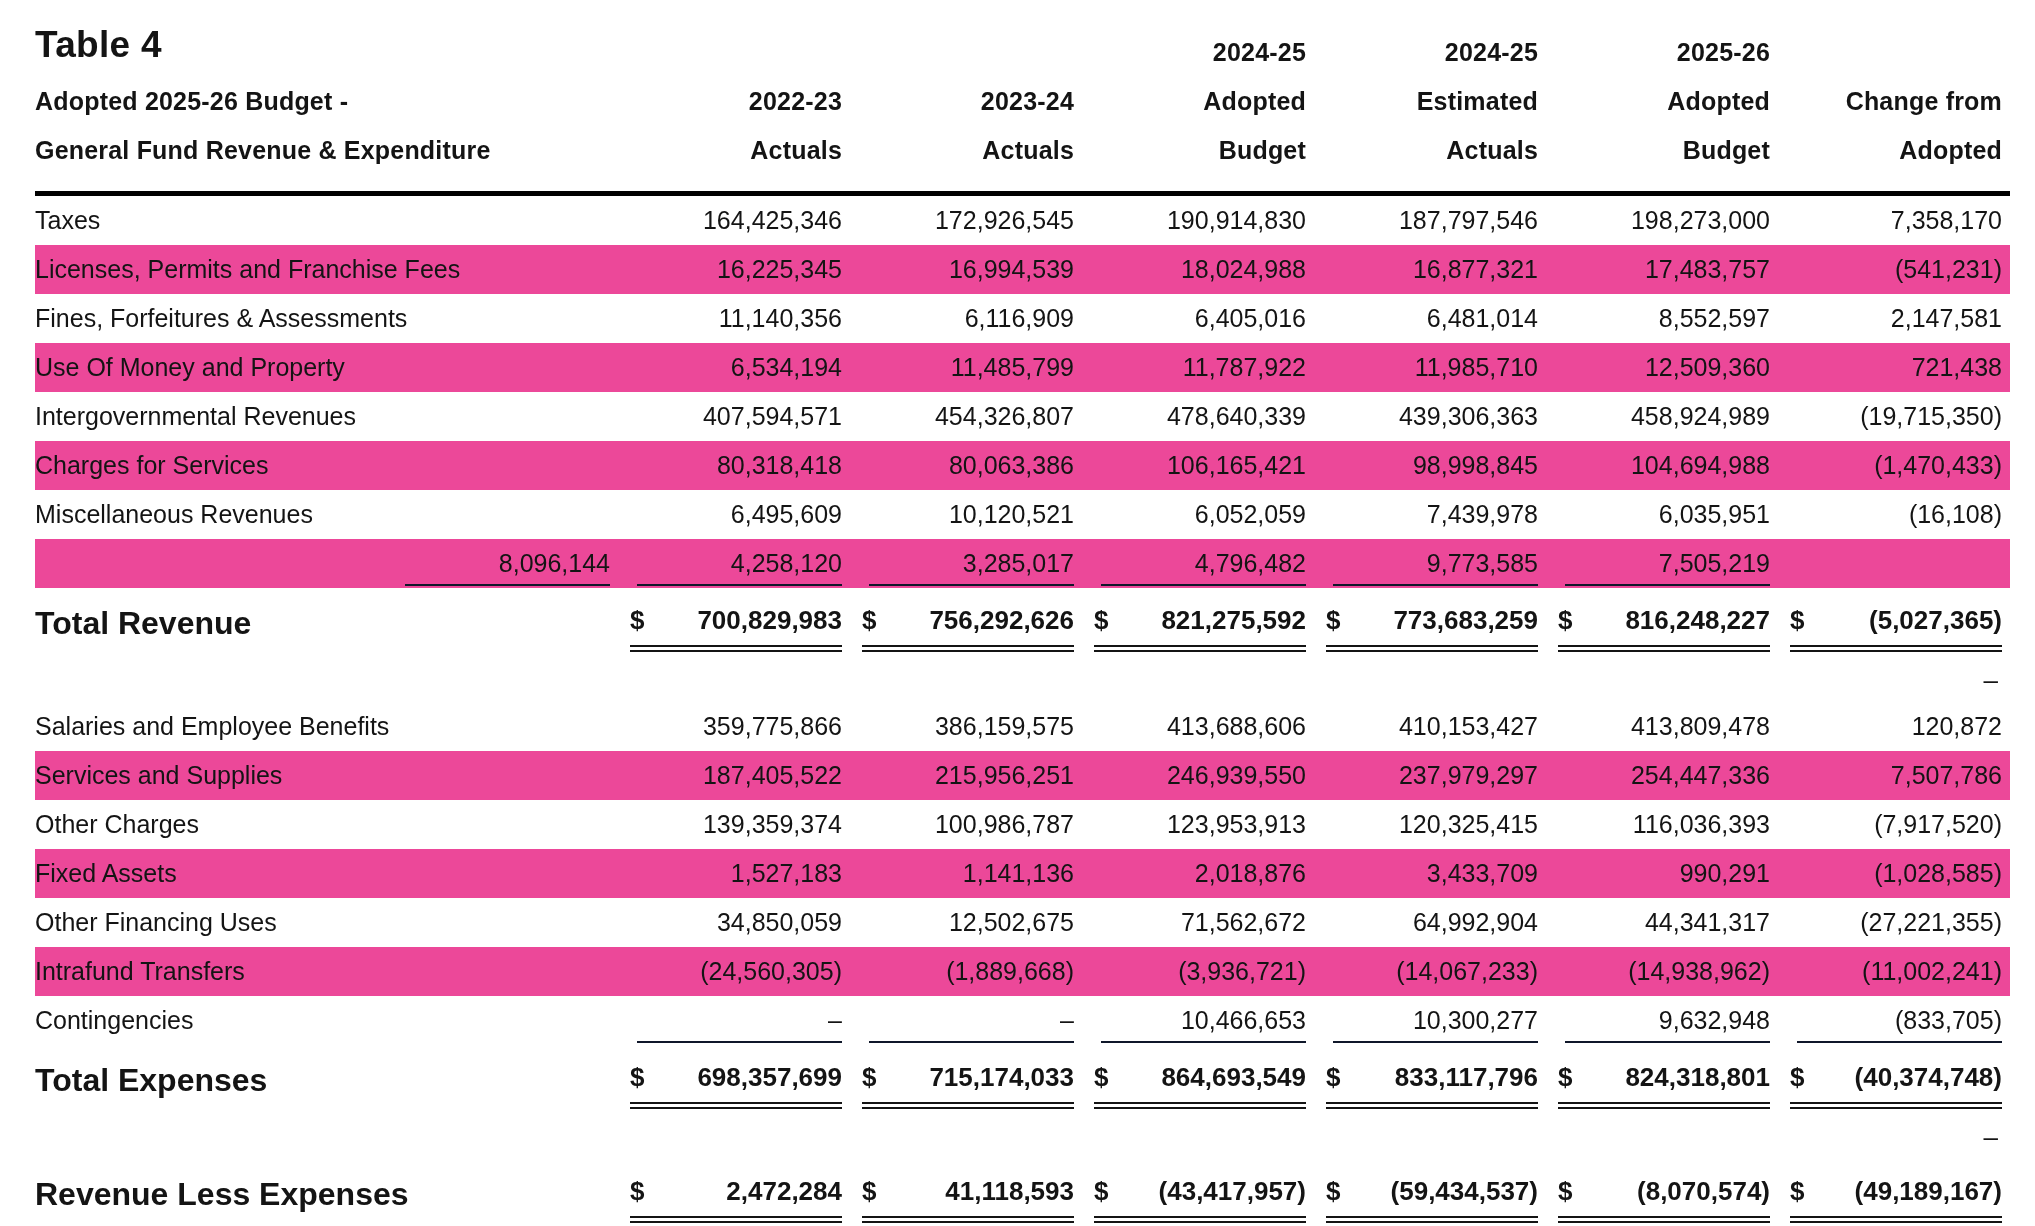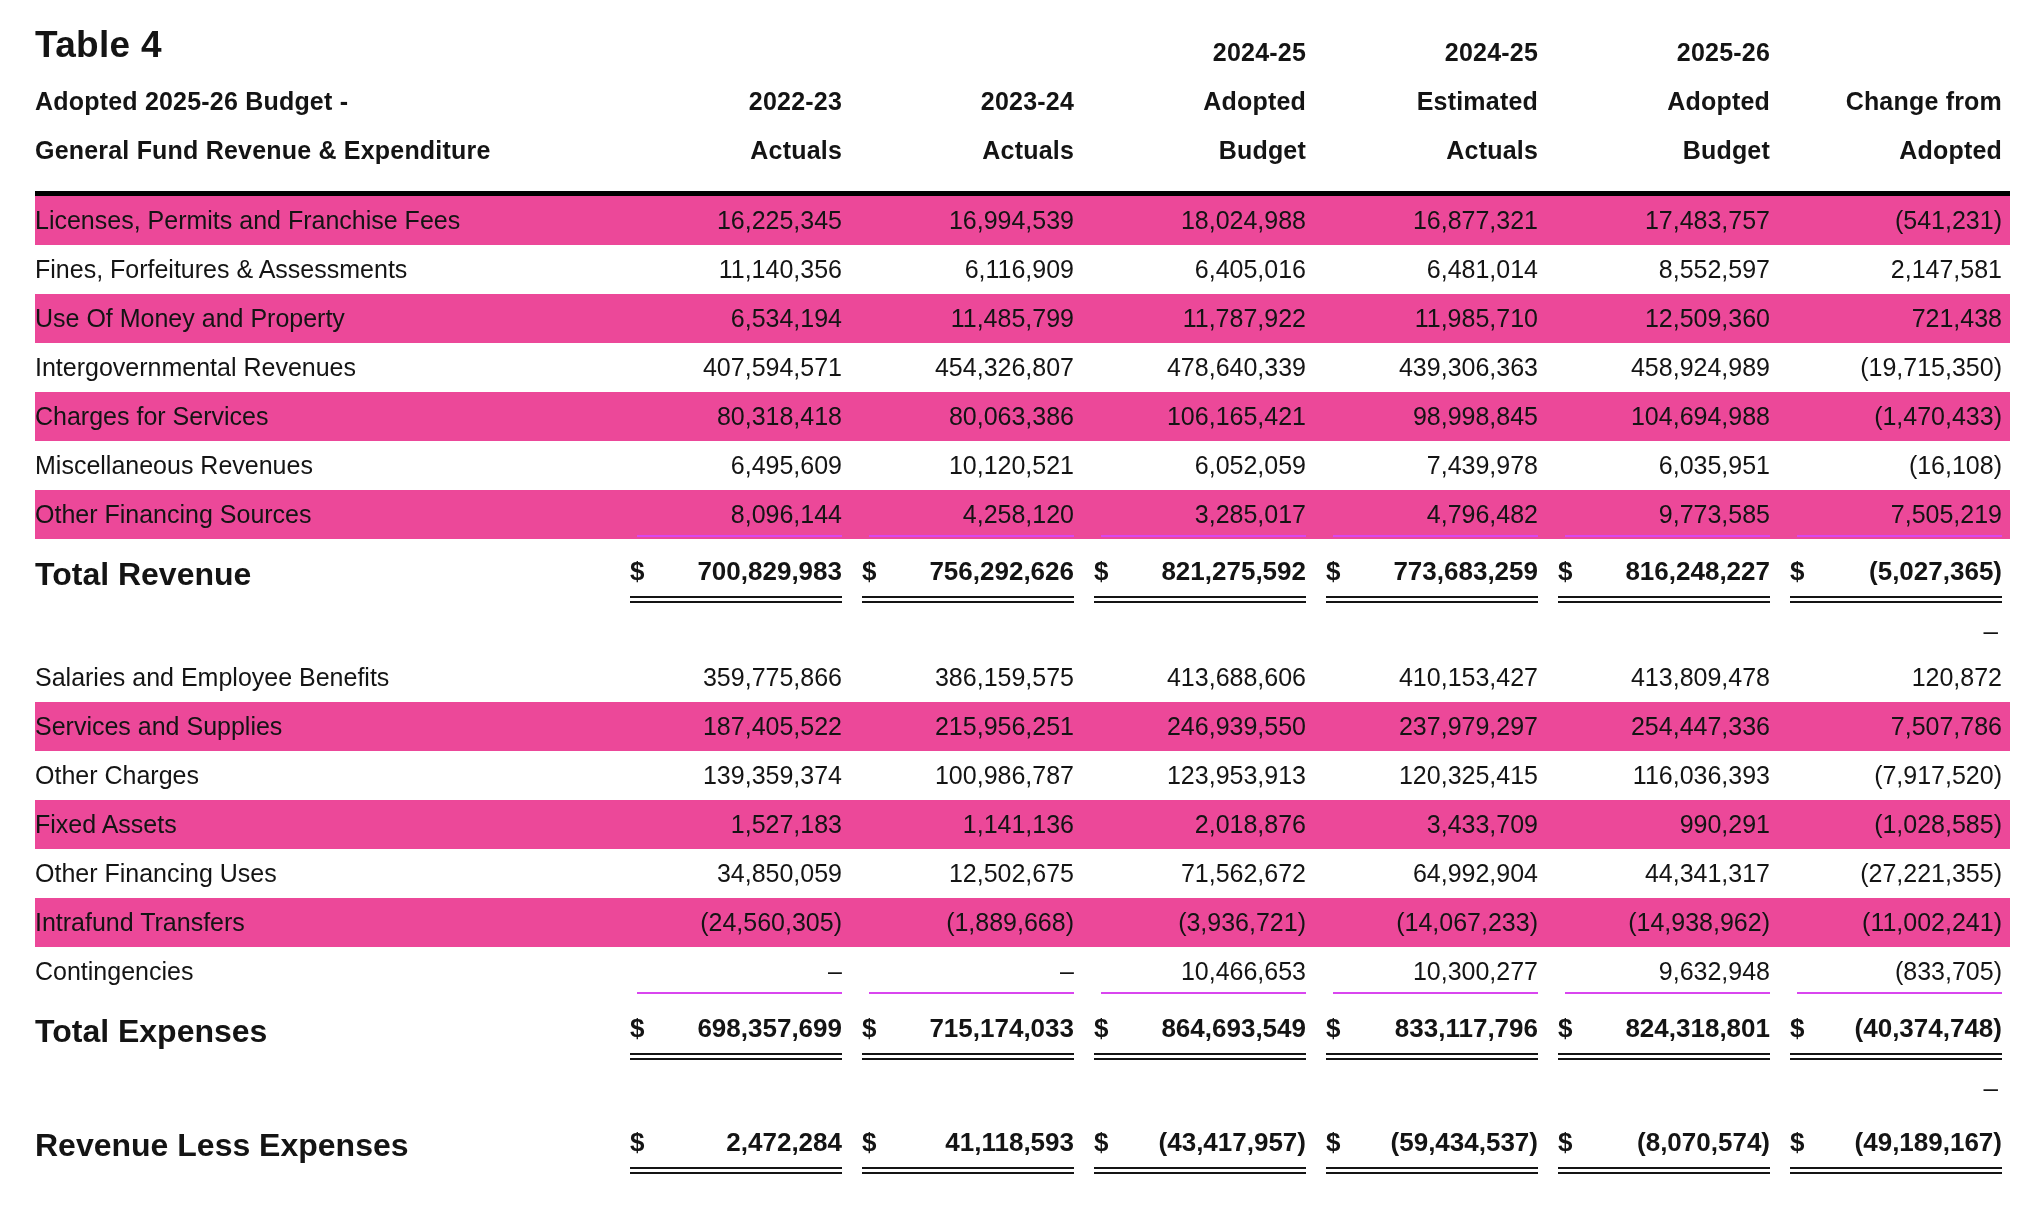--- a/index.html
+++ b/index.html
@@ -38,21 +38,21 @@
   .row.spacer { height:44px; }
   .row.shade  { background:#ec4899; }
   .cell { font-size:25px; }
   .cell.label { text-align:left; }
   .cell.num   { text-align:right; }
   .row.total .cell.label { font-weight:700; font-size:32px; }
   .numline { display:inline-block; }
   .numline.ul {
     min-width:205px;
     text-align:right;
-    border-bottom:2px solid #d946ef;
+    border-bottom:2px solid #0f172a;
     padding-bottom:6px;
     margin-bottom:-8px;
   }
   .money {
     display:flex;
     justify-content:space-between;
     align-items:baseline;
     margin-left:20px;
     font-weight:700;
     font-size:26px;
@@ -99,20 +99,29 @@
       <div>Budget</div>
     </div>
     <div class="hcell">
       <div></div>
       <div>Change from</div>
       <div>Adopted</div>
     </div>
   </div>
 
   <div id="table-body">
+      <div class="row data">
+        <div class="cell label">Taxes</div>
+        <div class="cell num"><span class="numline">164,425,346</span></div>
+        <div class="cell num"><span class="numline">172,926,545</span></div>
+        <div class="cell num"><span class="numline">190,914,830</span></div>
+        <div class="cell num"><span class="numline">187,797,546</span></div>
+        <div class="cell num"><span class="numline">198,273,000</span></div>
+        <div class="cell num"><span class="numline">7,358,170</span></div>
+      </div>
       <div class="row data shade">
         <div class="cell label">Licenses, Permits and Franchise Fees</div>
         <div class="cell num"><span class="numline">16,225,345</span></div>
         <div class="cell num"><span class="numline">16,994,539</span></div>
         <div class="cell num"><span class="numline">18,024,988</span></div>
         <div class="cell num"><span class="numline">16,877,321</span></div>
         <div class="cell num"><span class="numline">17,483,757</span></div>
         <div class="cell num"><span class="numline">(541,231)</span></div>
       </div>
       <div class="row data">
@@ -154,21 +163,20 @@
       <div class="row data">
         <div class="cell label">Miscellaneous Revenues</div>
         <div class="cell num"><span class="numline">6,495,609</span></div>
         <div class="cell num"><span class="numline">10,120,521</span></div>
         <div class="cell num"><span class="numline">6,052,059</span></div>
         <div class="cell num"><span class="numline">7,439,978</span></div>
         <div class="cell num"><span class="numline">6,035,951</span></div>
         <div class="cell num"><span class="numline">(16,108)</span></div>
       </div>
       <div class="row data shade">
-        <div class="cell label">Other Financing Sources</div>
         <div class="cell num"><span class="numline ul">8,096,144</span></div>
         <div class="cell num"><span class="numline ul">4,258,120</span></div>
         <div class="cell num"><span class="numline ul">3,285,017</span></div>
         <div class="cell num"><span class="numline ul">4,796,482</span></div>
         <div class="cell num"><span class="numline ul">9,773,585</span></div>
         <div class="cell num"><span class="numline ul">7,505,219</span></div>
       </div>
       <div class="row total">
         <div class="cell label">Total Revenue</div>
         <div class="cell num">

